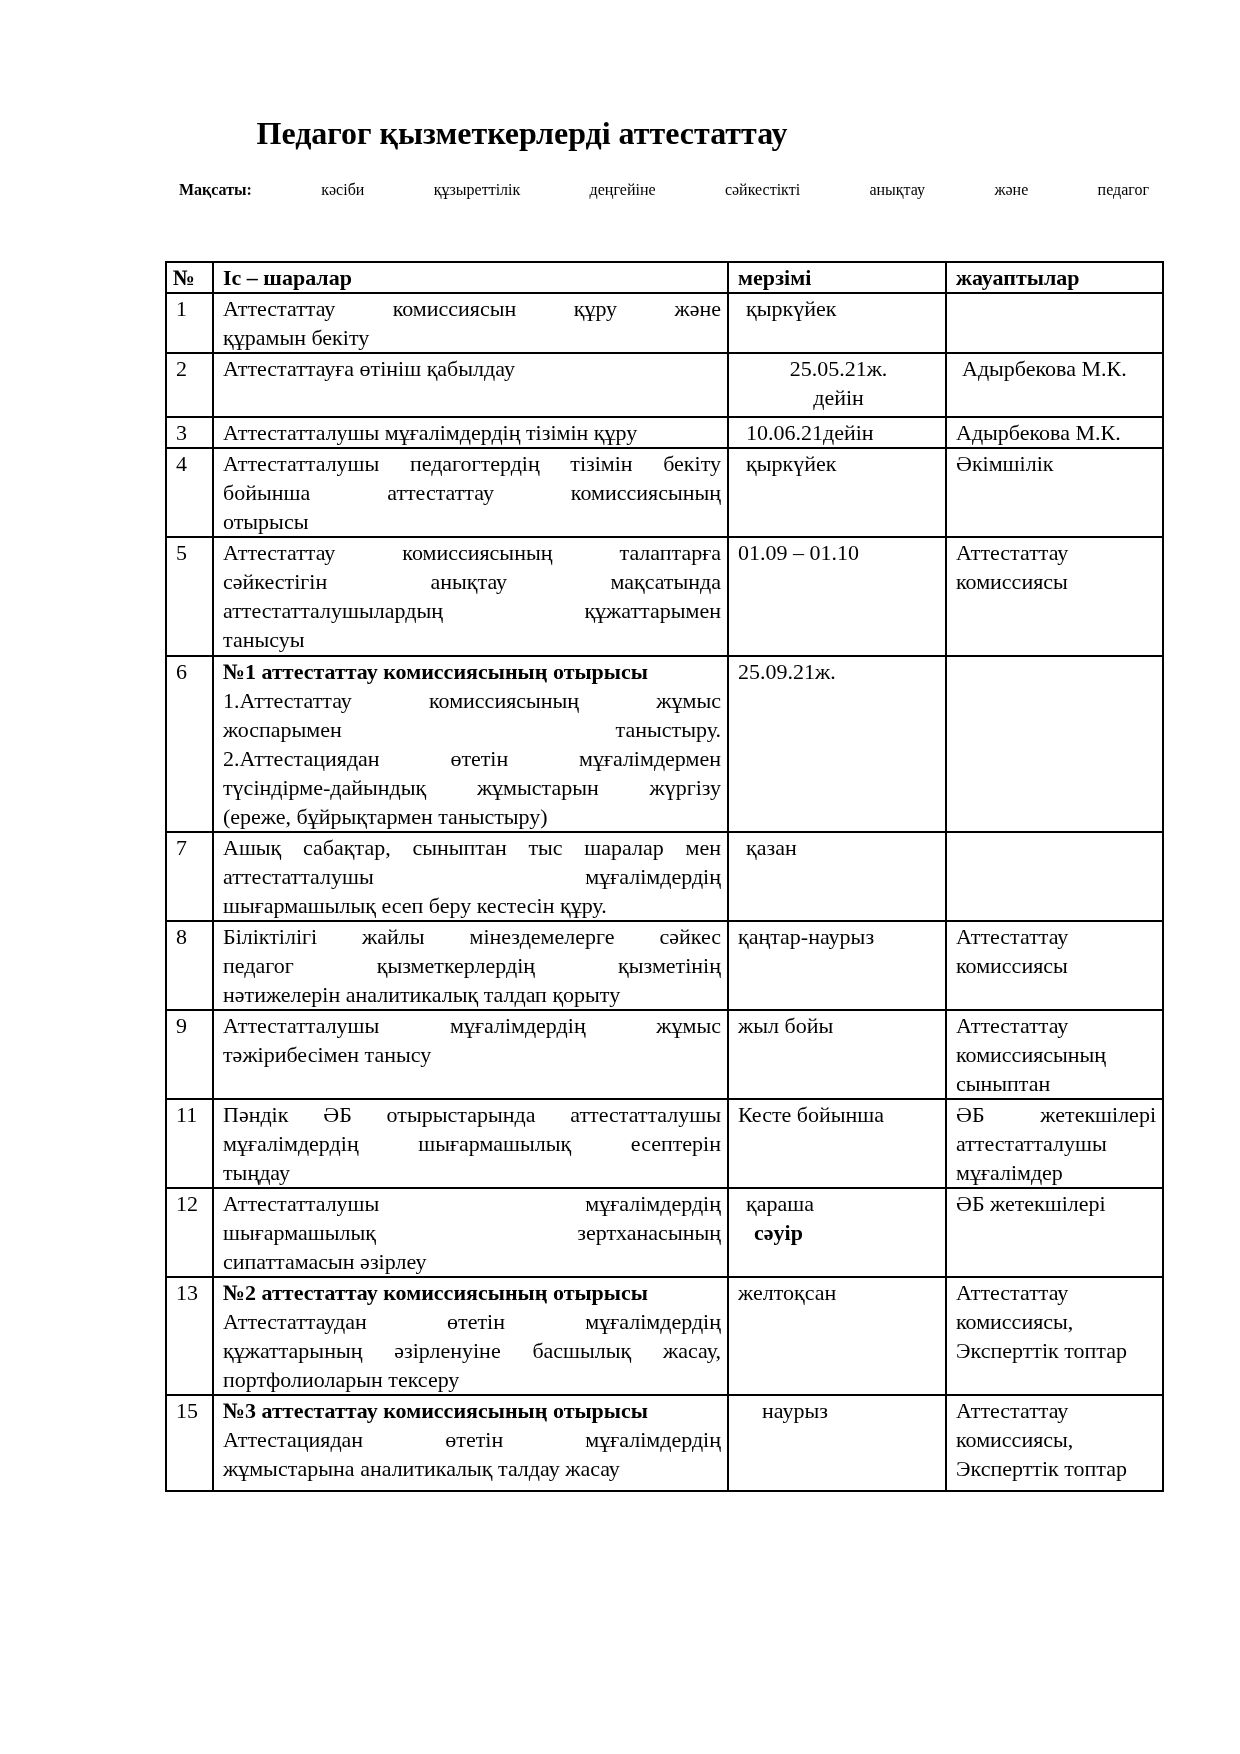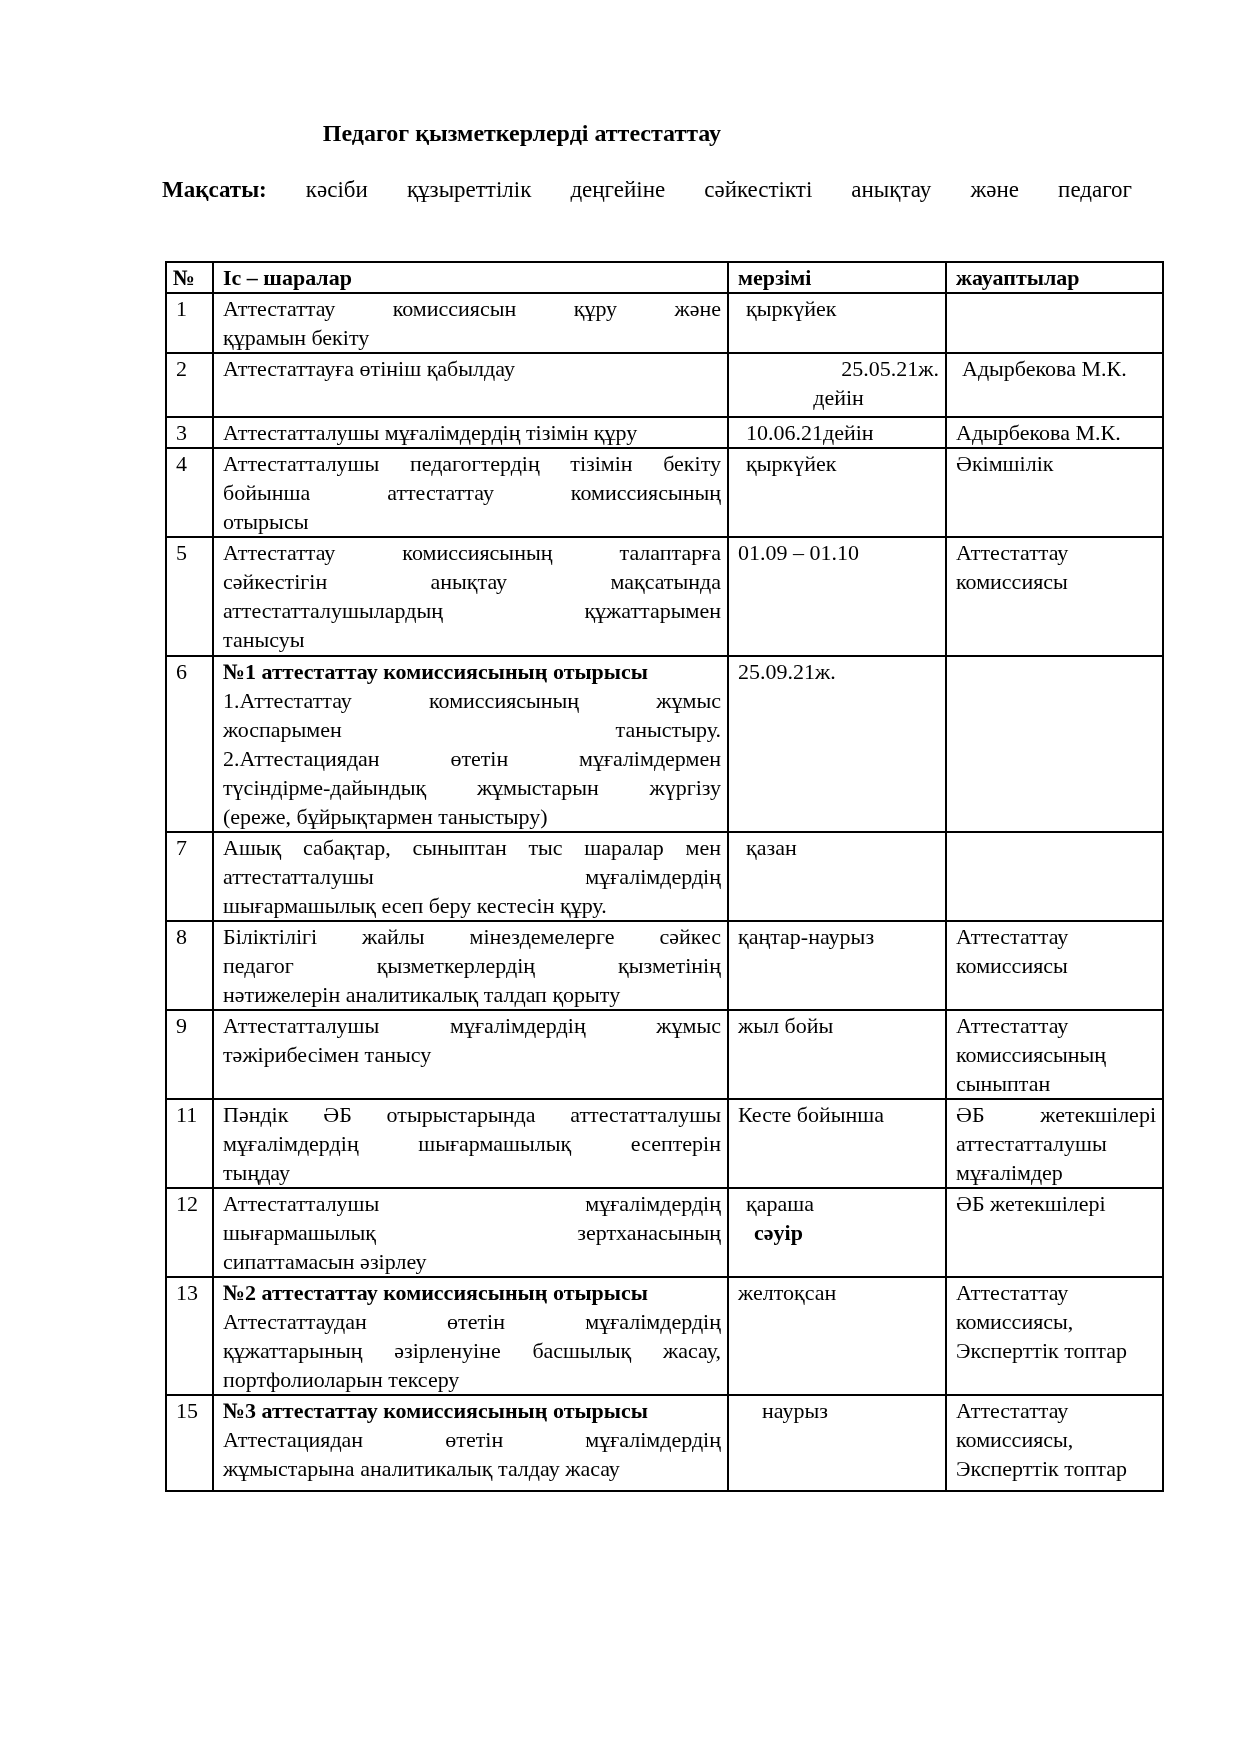--- a/index.html
+++ b/index.html
@@ -15,29 +15,29 @@
       font-family: "Liberation Serif", "DejaVu Serif", serif;
       color: #000;
     }
     .title {
       position: absolute;
       top: 118px;
       left: 0;
       width: 1044px;
       text-align: center;
       font-weight: bold;
-      font-size: 24px;
+      font-size: 32px;
       line-height: 30px;
     }
     .goal {
       position: absolute;
       top: 175px;
-      left: 162px;
+      left: 179px;
       width: 970px;
-      font-size: 23px;
+      font-size: 16px;
       line-height: 30px;
       text-align: justify;
       text-align-last: left;
     }
     .goal .goal-line1 {
       display: block;
       text-align: justify;
       text-align-last: justify;
     }
     .goal b { font-weight: bold; }
@@ -111,21 +111,21 @@
           <span style="display: block; padding-left: 8px;">қыркүйек</span>
         </td>
         <td class="resp"></td>
       </tr>
       <tr style="height: 64px;">
         <td class="no">2</td>
         <td class="act">
           <span class="line-l">Аттестаттауға өтініш қабылдау</span>
         </td>
         <td class="date center">
-          <span style="display: block; text-align: right;">25.05.21ж.</span>
+          <span style="display: block;">25.05.21ж.</span>
           <span style="display: block;">дейін</span>
         </td>
         <td class="resp">
           <span class="line-l" style="padding-left: 6px;">Адырбекова М.К.</span>
         </td>
       </tr>
       <tr style="height: 29px;">
         <td class="no">3</td>
         <td class="act">
           <span class="line-l">Аттестатталушы мұғалімдердің тізімін құру</span>

